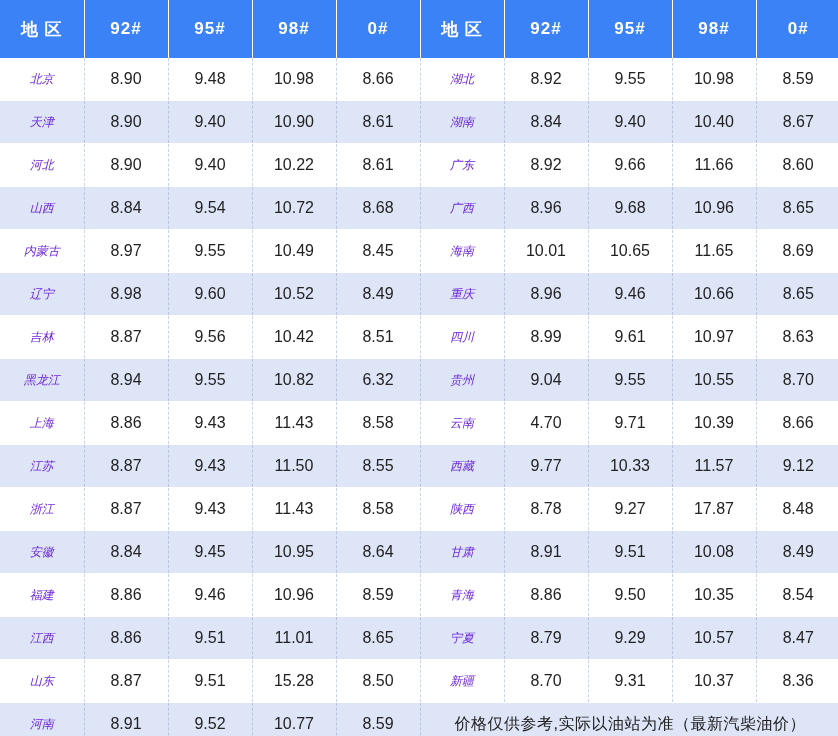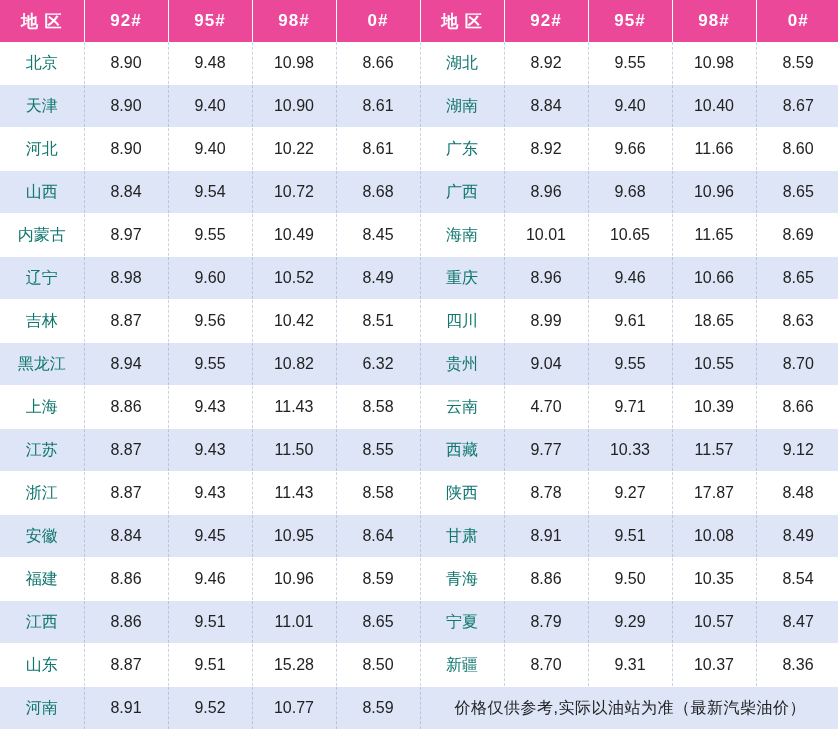--- a/index.html
+++ b/index.html
@@ -15,46 +15,47 @@
   }
   table.price-table {
     border-collapse: collapse;
     width: 838px;
     table-layout: fixed;
   }
   table.price-table col.region { width: 84px; }
   table.price-table col.price  { width: 84px; }
 
   table.price-table th {
-    background: #ec4899;
+    background: #3b82f6;
     color: #ffffff;
     font-size: 17px;
     font-weight: bold;
     height: 42px;
     letter-spacing: 1px;
     text-align: center;
     border-right: 1px solid #ffffff;
-    padding: 0;
+    padding: 8px;
   }
   table.price-table th:last-child { border-right: none; }
 
   table.price-table td {
     height: 42px;
     text-align: center;
     vertical-align: middle;
     font-size: 16px;
     color: #222222;
     border-right: 1px dashed #b8c4d8;
     border-bottom: 1px solid #ffffff;
     padding: 0;
   }
   table.price-table td:last-child { border-right: none; }
   table.price-table td.region-cell {
-    font-size: 16px;
-    color: #0f766e;
+    font-size: 12px;
+    color: #6d28d9;
+    font-style: italic;
   }
   table.price-table tr.row-even td {
     background: #dde5f7;
   }
   table.price-table tr.row-odd td {
     background: #ffffff;
   }
   table.price-table tr.row-odd td {
     border-right: 1px dashed #c9d3e4;
   }
@@ -176,21 +177,21 @@
 
     <tr class="row-odd">
       <td class="region-cell">吉林</td>
       <td>8.87</td>
       <td>9.56</td>
       <td>10.42</td>
       <td>8.51</td>
       <td class="region-cell">四川</td>
       <td>8.99</td>
       <td>9.61</td>
-      <td>18.65</td>
+      <td>10.97</td>
       <td>8.63</td>
     </tr>
 
     <tr class="row-even">
       <td class="region-cell">黑龙江</td>
       <td>8.94</td>
       <td>9.55</td>
       <td>10.82</td>
       <td>6.32</td>
       <td class="region-cell">贵州</td>

